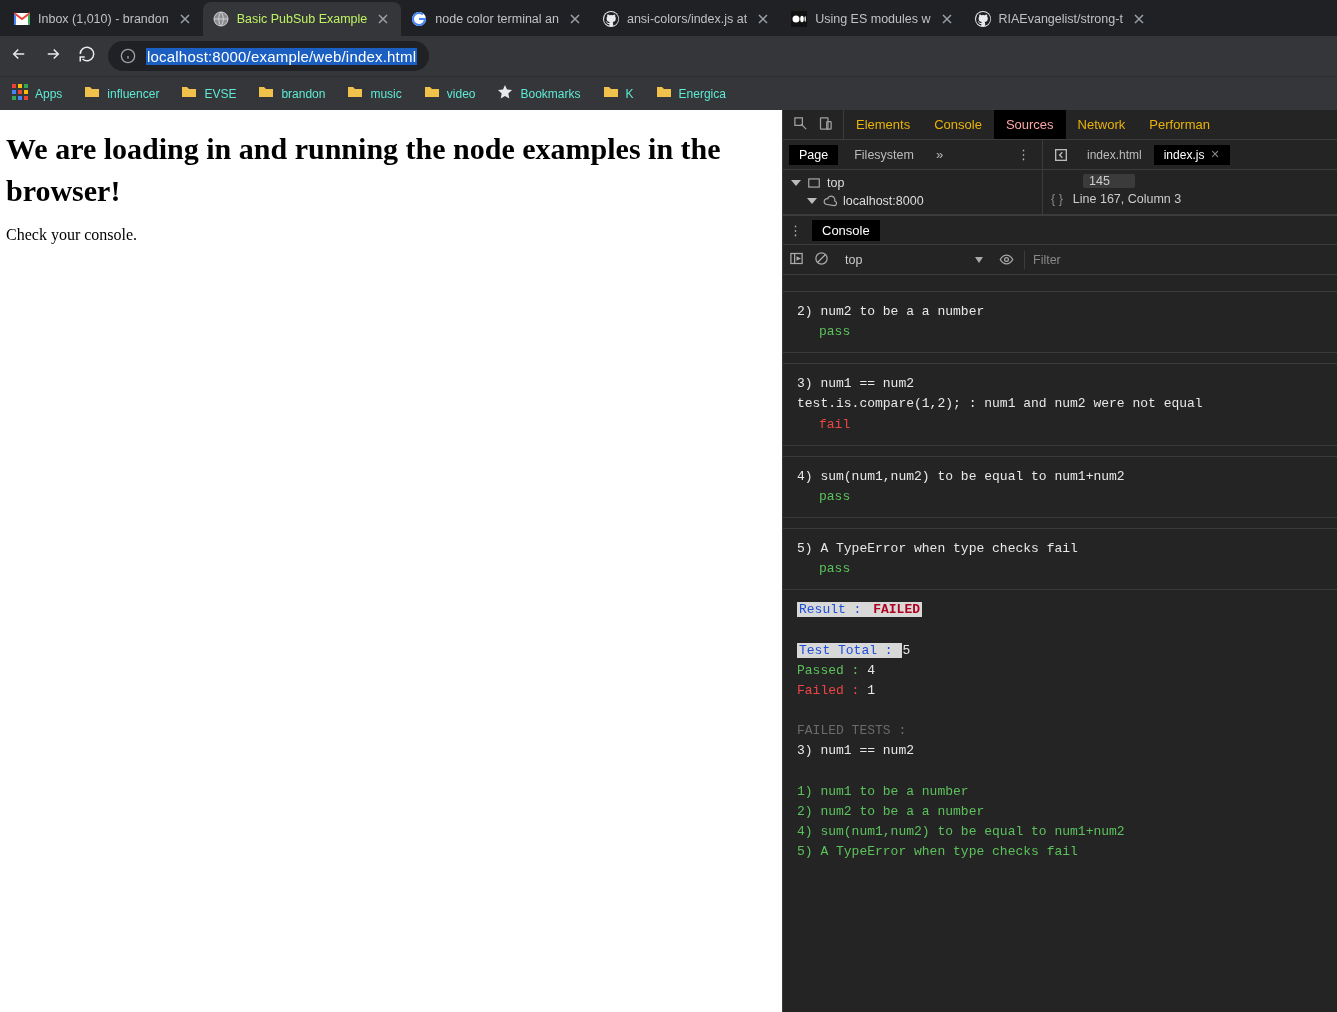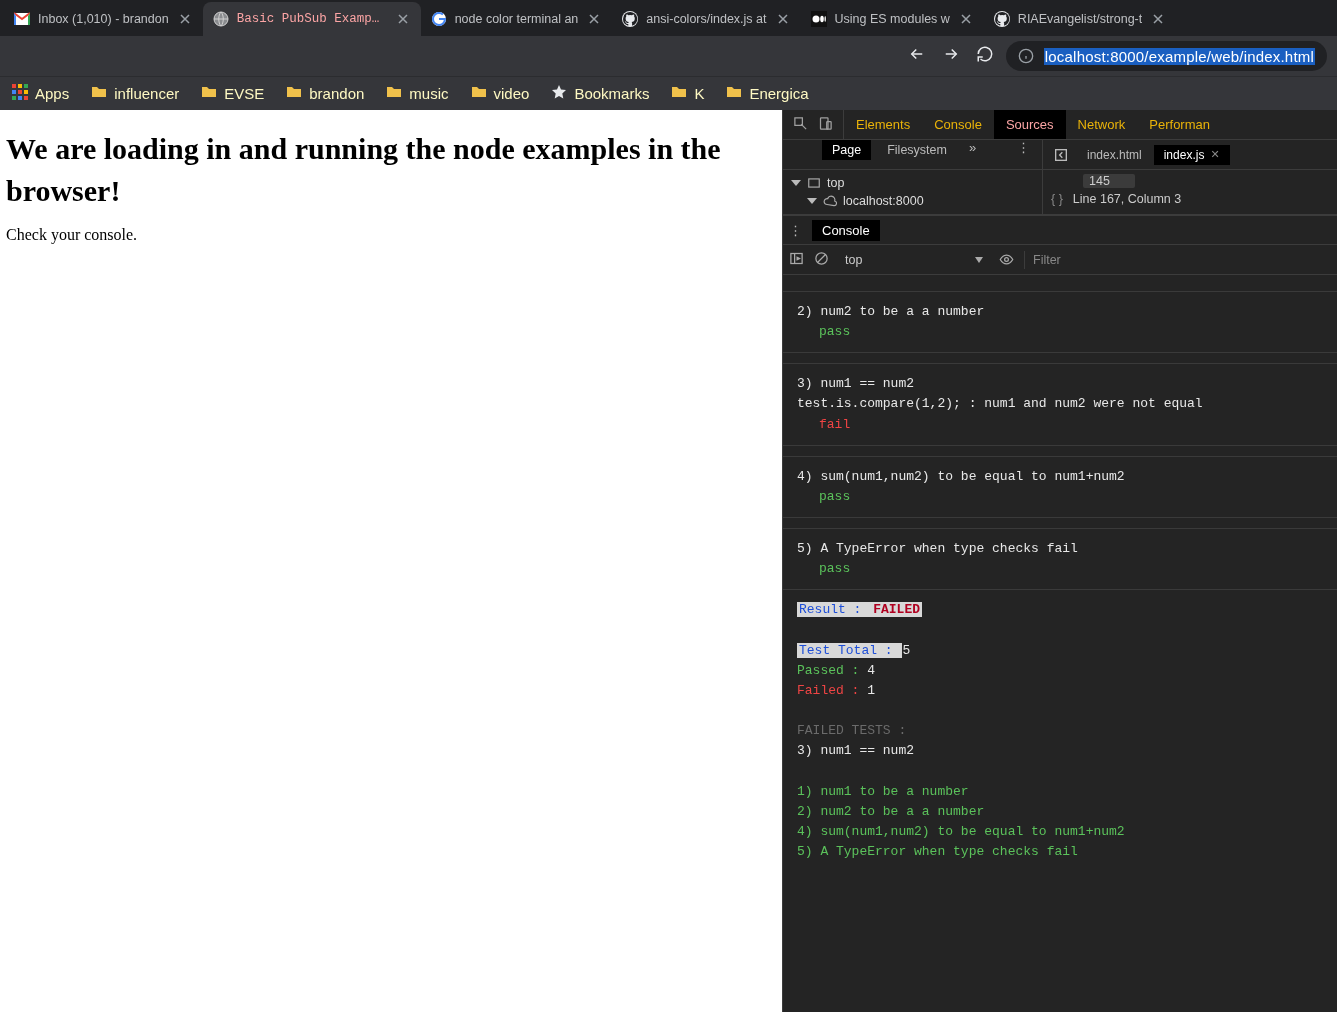--- a/index.html
+++ b/index.html
@@ -3,41 +3,41 @@
 <meta charset="utf-8">
 <style>
   * { box-sizing: border-box; margin: 0; padding: 0; }
   html, body { height: 100%; width: 100%; overflow: hidden; font-family: "Segoe UI", Arial, sans-serif; }
   body { display: flex; flex-direction: column; background: #202124; color: #e8eaed; }
 
   
   .tabstrip { display:flex; align-items:flex-end; height:36px; background:#202124; padding-left:4px; }
   .tab { display:flex; align-items:center; gap:8px; height:34px; padding:0 10px; max-width:218px; min-width:180px;
          color:#bfc1c4; font-size:12.5px; border-radius:8px 8px 0 0; position:relative; cursor:default; }
-  .tab.active { background:#35363a; color:#fca5a5;font-family:Liberation Mono, monospace; }
+  .tab.active { background:#35363a; color:#bef264; }
   .tab .favicon { width:16px; height:16px; flex:0 0 16px; display:flex; align-items:center; justify-content:center; }
   .tab .title { white-space:nowrap; overflow:hidden; text-overflow:ellipsis; flex:1; }
   .tab .close { width:16px; height:16px; display:flex; align-items:center; justify-content:center; color:#9aa0a6; }
   .tab .close svg { width:10px; height:10px; }
   .favicon svg { width:16px; height:16px; }
 
   
-  .toolbar { display:flex; align-items:center; gap:12px; height:40px; background:#35363a; padding:0 10px;justify-content:flex-end; }
+  .toolbar { display:flex; align-items:center; gap:12px; height:40px; background:#35363a; padding:0 10px; }
   .nav-icons { display:flex; align-items:center; gap:16px; color:#e8eaed; }
   .nav-icons svg { width:18px; height:18px; stroke:#e8eaed; }
   .omnibox { flex:0 0 auto; display:flex; align-items:center; background:#202124; border-radius:18px;
              height:30px; padding:0 12px; gap:10px; color:#e8eaed; }
   .omnibox .info-icon { width:16px; height:16px; color:#9aa0a6; }
   .omnibox .url { font-size:15px; letter-spacing:0.2px; white-space:nowrap; }
   .omnibox .url .sel { background:#1a5fc1; color:#fff; padding:0 1px; }
   .omnibox .url .host { color:#fff; }
 
   
   .bookmarks { display:flex; align-items:center; gap:22px; height:34px; background:#35363a;
-               border-top:1px solid #2b2c2f; padding:0 12px; font-size:15px; color:#fef9c3; }
+               border-top:1px solid #2b2c2f; padding:0 12px; font-size:12px; color:#5eead4; }
   .bm { display:flex; align-items:center; gap:7px; cursor:default; }
   .bm svg { width:16px; height:16px; }
   .folder-icon { fill:#f0c14b; }
   .star-icon { fill:#e8eaed; }
 
   
   .main { flex:1; display:flex; min-height:0; }
   .page { flex:1; background:#fff; color:#000; padding:18px 6px; overflow:auto; }
   .page h1 { font-family: Georgia, "Times New Roman", serif; font-weight:700; font-size:30px; line-height:1.4; margin-bottom:14px; }
   .page p { font-family: Georgia, "Times New Roman", serif; font-size:16px; }
@@ -48,21 +48,21 @@
   .dt-tabs { display:flex; align-items:center; height:30px; border-bottom:1px solid #3c3c3c; }
   .dt-dock { display:flex; align-items:center; gap:10px; padding:0 10px; border-right:1px solid #3c3c3c; height:100%; }
   .dt-dock svg { width:15px; height:15px; stroke:#a0a0a0; }
   .dt-tab { padding:0 12px; height:100%; display:flex; align-items:center; color:#eab308; cursor:default; }
   .dt-tab.active { background:#000; color:#fca5a5; }
 
   .dt-sub { display:flex; height:30px; border-bottom:1px solid #3c3c3c; }
   .dt-left { width:260px; display:flex; flex-direction:column; border-right:1px solid #3c3c3c; }
   .dt-right { flex:1; display:flex; flex-direction:column; }
 
-  .src-tabs { display:flex; align-items:flex-start; height:30px; padding:0 6px; gap:6px;margin-left:33px; }
+  .src-tabs { display:flex; align-items:center; height:30px; padding:0 6px; gap:6px; }
   .src-tab { padding:3px 10px; color:#bbb; font-size:12.5px; cursor:default; }
   .src-tab.active { background:#000; color:#fff; }
   .src-tabs .more { color:#bbb; padding:0 6px; }
   .src-tabs .kebab { margin-left:auto; color:#bbb; padding:0 6px; }
 
   .file-tabs { display:flex; align-items:center; height:30px; padding:0 4px; gap:2px; }
   .file-tabs .step { padding:0 6px; display:flex; align-items:center;}
   .file-tabs .step svg{width:16px;height:16px;stroke:#bbb;}
   .ftab { padding:3px 10px; color:#bbb; font-size:12px; display:flex; align-items:center; gap:6px; }
   .ftab.active { background:#000; color:#fff; }

